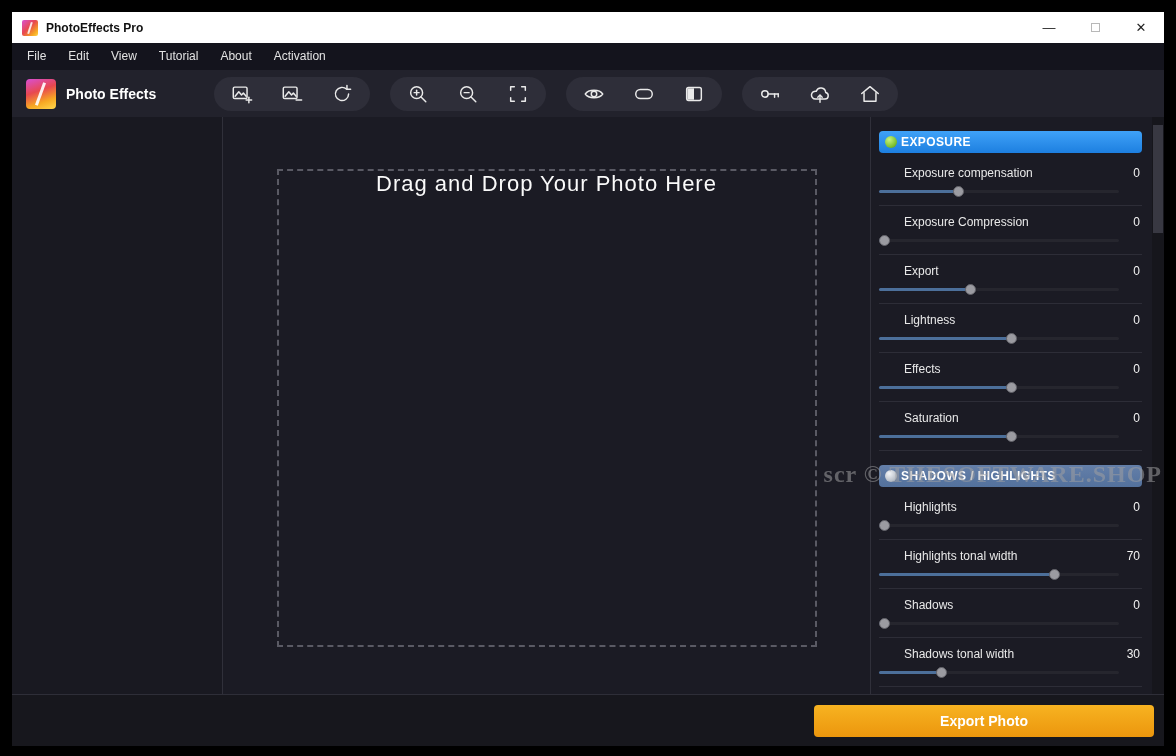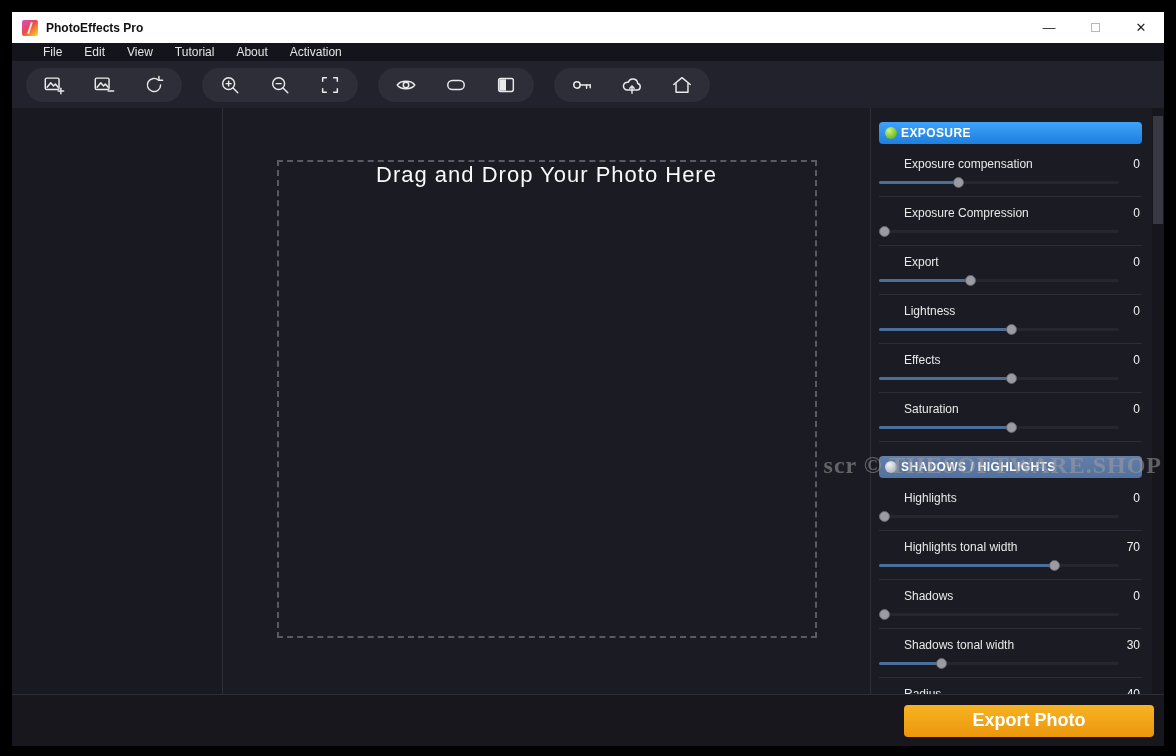--- a/index.html
+++ b/index.html
@@ -10,21 +10,21 @@
   
   .titlebar { height:31px; background:#ffffff; display:flex; align-items:center; padding-left:10px; flex:0 0 auto; }
   .app-icon { width:16px; height:16px; border-radius:2px; background:linear-gradient(135deg,#d94fd4 0%,#e8484f 45%,#f7a823 80%,#ffd84d 100%); position:relative; }
   .app-icon::after { content:""; position:absolute; left:7px; top:2px; width:2px; height:12px; background:rgba(255,255,255,.85); transform:rotate(18deg); }
   .title-text { font-size:12px; font-weight:bold; color:#111; margin-left:8px; }
   .win-controls { margin-left:auto; display:flex; height:100%; }
   .win-btn { width:46px; height:100%; display:flex; align-items:center; justify-content:center; color:#222; font-size:13px; }
   .max-glyph { width:9px; height:9px; border:1px solid #b8b8b8; display:block; }
 
   
-  .menubar { height:18px; background:#14141d; display:flex; align-items:center; padding-left:20px; flex:0 0 auto; }
+  .menubar { height:27px; background:#14141d; display:flex; align-items:center; padding-left:4px; flex:0 0 auto; }
   .menu-item { color:#e3e3e3; font-size:12px; padding:0 11px; line-height:23px; }
 
   
   .toolbar { height:47px; background:#22222c; display:flex; align-items:center; padding-left:14px; flex:0 0 auto; }
   .brand { display:flex; align-items:center; width:188px; }
   .brand-logo { width:30px; height:30px; border-radius:4px; background:linear-gradient(160deg,#d94fd4 0%,#e8484f 40%,#f7a823 72%,#ffd84d 100%); position:relative; }
   .brand-logo::after { content:""; position:absolute; left:13px; top:3px; width:3px; height:24px; background:rgba(255,255,255,.9); transform:rotate(20deg); }
   .brand-text { color:#ffffff; font-size:14px; font-weight:bold; margin-left:10px; }
   .tool-group { background:#2e2e39; border-radius:18px; height:34px; display:flex; align-items:center; padding:0 16px; }
   .tool-group + .tool-group { margin-left:20px; }
@@ -56,21 +56,21 @@
   .slabel { color:#e9e9e9; font-size:12px;margin-left:25px; }
   .sval { color:#f2f2f2; font-size:12px; padding-right:2px; }
   .strack { position:relative; width:240px; height:3px; background:#26262e; margin-top:10px; border-radius:2px; }
   .sfill { position:absolute; left:0; top:0; height:3px; background:#4c6f9a; border-radius:2px; }
   .sthumb { position:absolute; top:-4px; width:11px; height:11px; border-radius:50%; background:#9b9ba1; border:1px solid #63636a; }
 
   .watermark { position:absolute; right:2px; top:344px; font-size:24px; font-weight:600; letter-spacing:1px; color:rgba(158,158,160,.55); pointer-events:none; white-space:nowrap; z-index:5;font-family:Liberation Serif, serif; }
 
   
   .bottombar { height:52px; background:#17171d; border-top:1px solid #2e2e38; display:flex; align-items:center; justify-content:flex-end; padding-right:10px; flex:0 0 auto; }
-  .export-btn { width:250px; height:32px; border-radius:4px; background:linear-gradient(#f7b321,#ec960d); display:flex; align-items:center; justify-content:center; color:#ffffff; font-size:18px; font-weight:bold; }
+  .export-btn { width:340px; height:32px; border-radius:4px; background:linear-gradient(#f7b321,#ec960d); display:flex; align-items:center; justify-content:center; color:#ffffff; font-size:14px; font-weight:bold; }
 </style>
 </head>
 <body>
 
 <div class="window">
 
   <div class="titlebar">
     <div class="app-icon"></div>
     <div class="title-text">PhotoEffects Pro</div>
     <div class="win-controls">
@@ -89,20 +89,24 @@
   <div class="menubar" id="menubar">
       <div class="menu-item">File</div>
       <div class="menu-item">Edit</div>
       <div class="menu-item">View</div>
       <div class="menu-item">Tutorial</div>
       <div class="menu-item">About</div>
       <div class="menu-item">Activation</div>
     </div>
 
   <div class="toolbar">
+    <div class="brand">
+      <div class="brand-logo"></div>
+      <div class="brand-text">Photo Effects</div>
+    </div>
     <div id="toolgroups" style="display:flex;align-items:center;">
         <div class="tool-group">
           <div class="tool-btn">
             <span class="ticon">
               <svg width="22" height="22" viewBox="0 0 24 24">
                 <rect x="2.5" y="4.5" width="15" height="12.5" rx="1.5"></rect>
                 <polyline points="4.5,14.5 8.5,9.5 11.5,13 13.5,11 16.5,14.5"></polyline>
                 <line x1="19.5" y1="15.5" x2="19.5" y2="21.5"></line>
                 <line x1="16.5" y1="18.5" x2="22.5" y2="18.5"></line>
               </svg>

